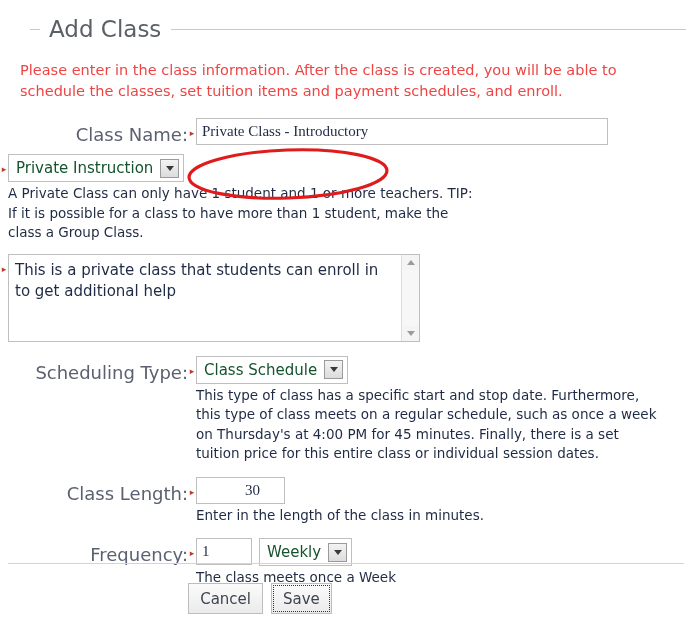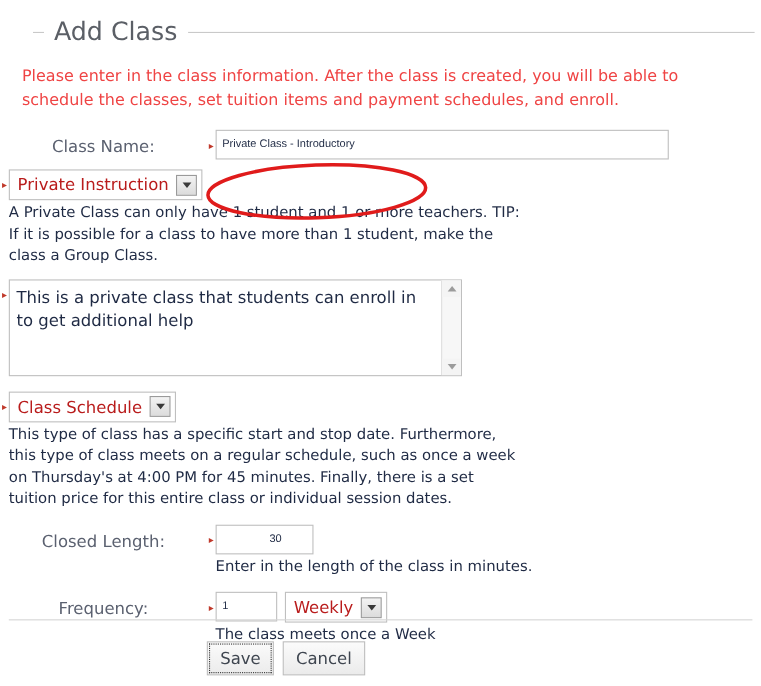--- a/index.html
+++ b/index.html
@@ -67,22 +67,22 @@
     width: 692px;
   }
   .row {
     display: flex;
     align-items: flex-start;
     margin-bottom: 2px;
   }
   .label-cell {
     width: 188px;
     flex: 0 0 188px;
-    text-align: center;
-    font-size: 15px;
+    text-align: right;
+    font-size: 18px;
     color: #5b6170;
     padding-top: 6px;
     padding-right: 0;
     white-space: nowrap;
   }
   .req {
     color: #c0392b;
     font-size: 9px;
     line-height: 1;
     display: inline-block;
@@ -95,22 +95,22 @@
     flex: 1 1 auto;
     padding-left: 0;
   }
 
   
   .text-input {
     box-sizing: border-box;
     height: 27px;
     border: 1px solid #bfbfbf;
     background: #ffffff;
-    font-family: Liberation Sans, sans-serif;
-    font-size: 10px;
+    font-family: Liberation Serif, serif;
+    font-size: 15px;
     color: #1f2a44;
     padding: 2px 5px;
     outline: none;
   }
   .input-classname { width: 412px; }
   .input-length { width: 89px; padding-left: 48px; }
   .input-frequency { width: 56px; }
 
   
   .select {
@@ -119,21 +119,21 @@
     box-sizing: border-box;
     height: 28px;
     border: 1px solid #bfbfbf;
     background: #ffffff;
     padding: 0 4px 0 7px;
     vertical-align: top;
     cursor: pointer;
   }
   .select-text {
     font-size: 15px;
-    color: #b91c1c;
+    color: #14532d;
     white-space: nowrap;
     padding-right: 7px;
   }
   .select-btn {
     width: 19px;
     height: 19px;
     box-sizing: border-box;
     background: linear-gradient(#f3f3f3, #dcdcdc);
     border: 1px solid #9a9a9a;
     display: flex;
@@ -312,34 +312,35 @@
             </span>
           <span class="sb-arrow">
               <span class="sb-down"></span>
             </span>
         </div>
       </div>
     </div>
   </div>
 
   <div class="row" style="margin-top:14px;">
+    <div class="label-cell">Scheduling Type:</div>
     <div class="req">▸</div>
     <div class="field-cell">
       <div class="select">
         <span class="select-text">Class Schedule</span>
         <span class="select-btn">
           <span class="caret"></span>
         </span>
       </div>
       <div class="help help-wide">This type of class has a specific start and stop date. Furthermore, this type of class meets on a regular schedule, such as once a week on Thursday's at 4:00 PM for 45 minutes. Finally, there is a set tuition price for this entire class or individual session dates.</div>
     </div>
   </div>
 
   <div class="row" style="margin-top:13px;">
-    <div class="label-cell">Closed Length:</div>
+    <div class="label-cell">Class Length:</div>
     <div class="req">▸</div>
     <div class="field-cell">
       <input class="text-input input-length" type="text" value="30" style="">
       <div class="help">Enter in the length of the class in minutes.</div>
     </div>
   </div>
 
   <div class="row" style="margin-top:13px;">
     <div class="label-cell">Frequency:</div>
     <div class="req">▸</div>
@@ -355,19 +356,19 @@
         </div>
       </div>
       <div class="help">The class meets once a Week</div>
     </div>
   </div>
 
 </div>
 
 <div class="footer-rule"></div>
 <div class="footer">
+  <button class="btn">Cancel</button>
   <button class="btn btn-focus">Save</button>
-  <button class="btn">Cancel</button>
 </div>
 
 <svg class="annotation" viewBox="0 0 204 54" xmlns="http://www.w3.org/2000/svg">
   <ellipse cx="102" cy="27" rx="99" ry="24" fill="none" stroke="#e01b1b" stroke-width="3.2" transform="rotate(-2 102 27)"></ellipse>
 </svg>
 
 </body></html>

